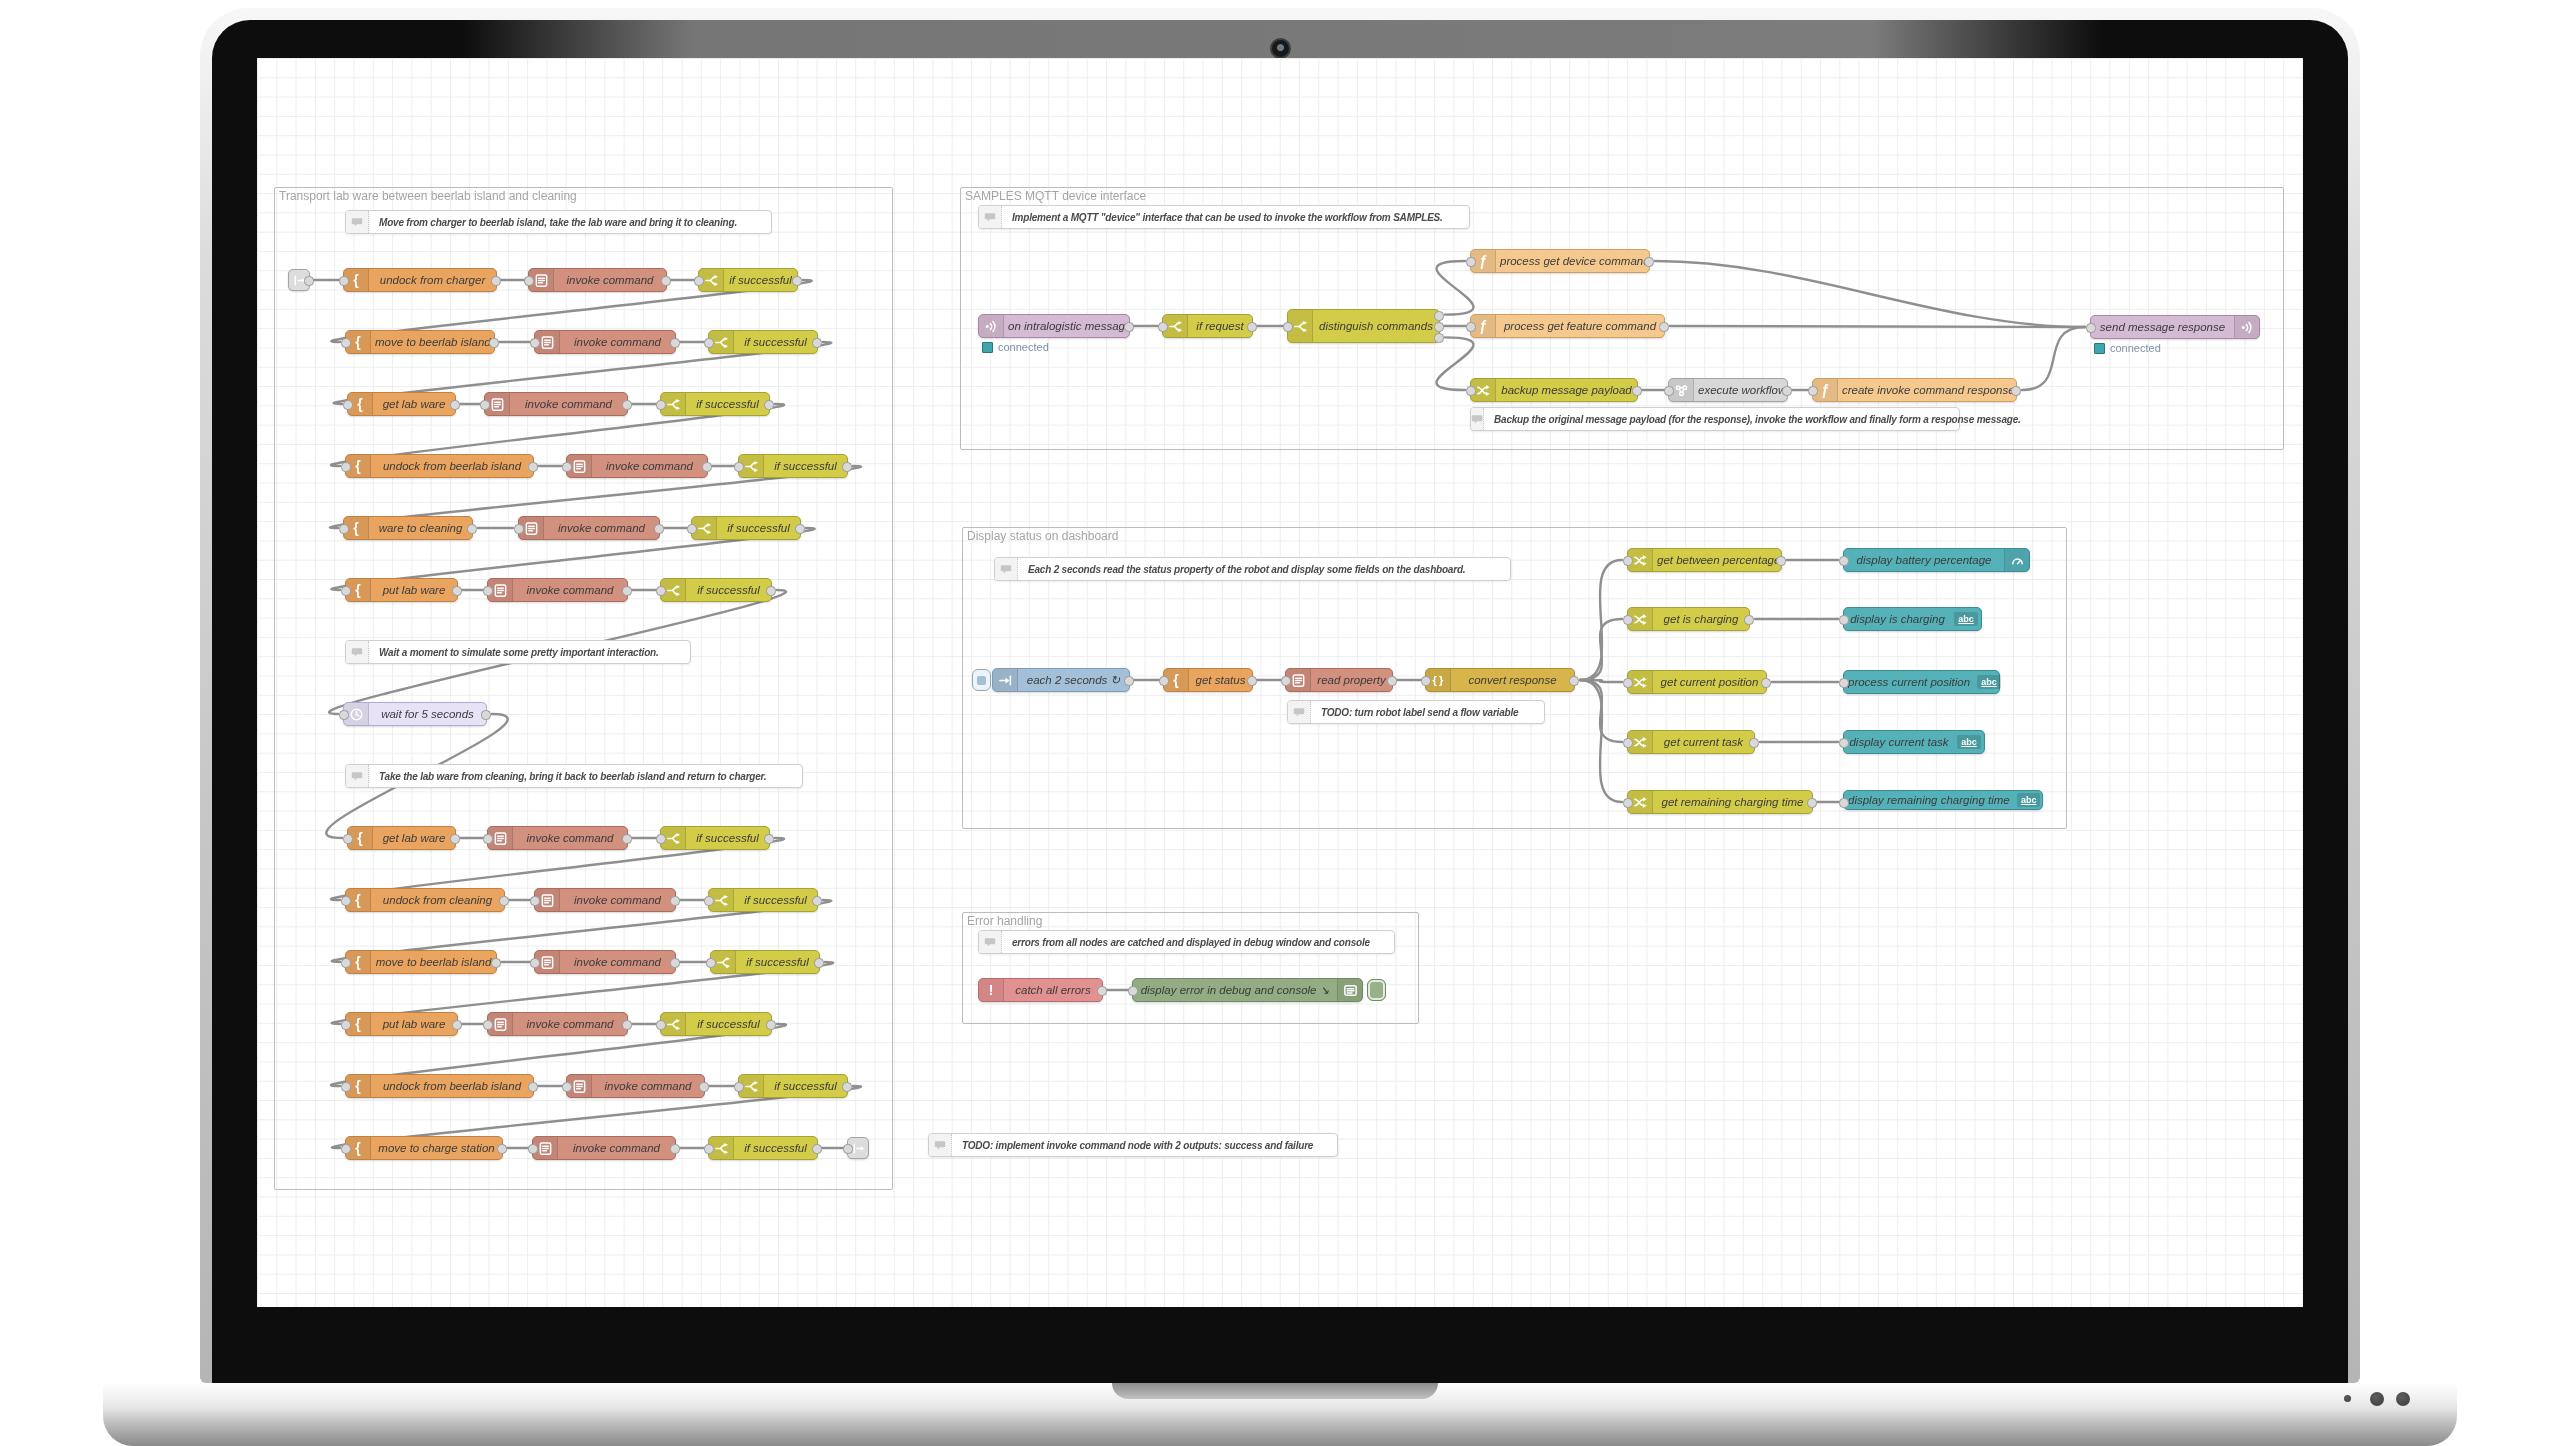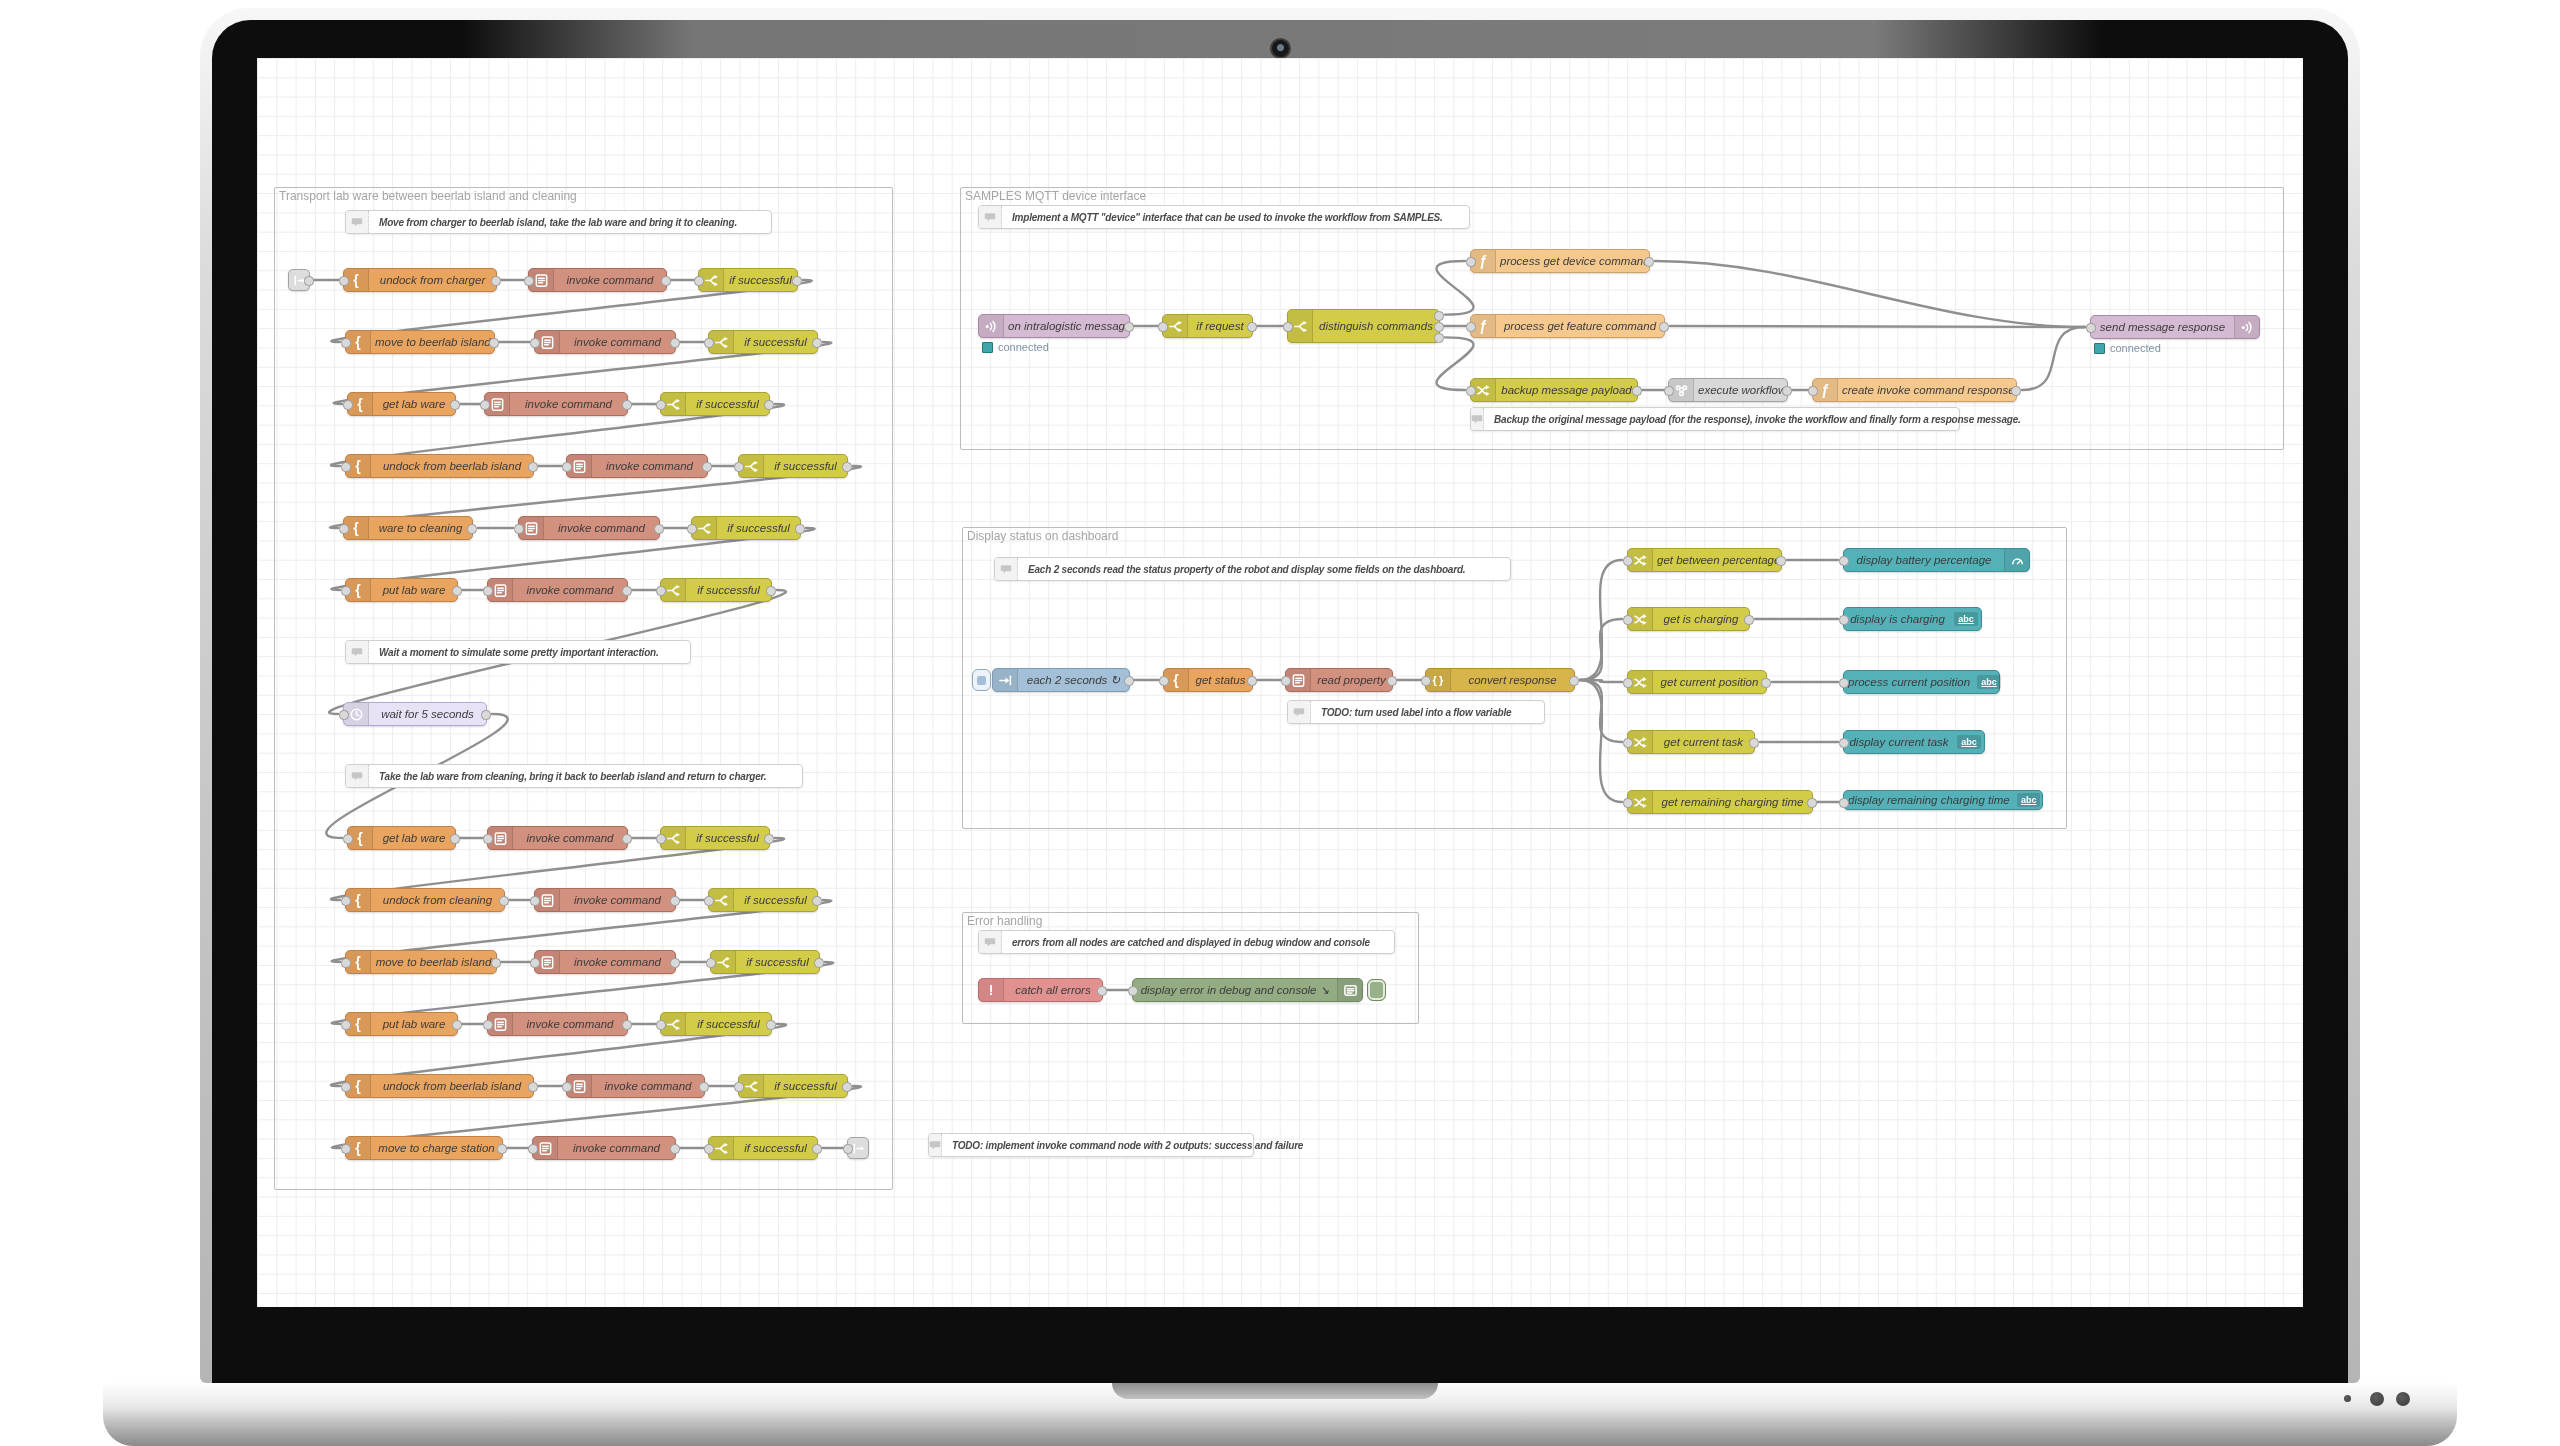--- a/index.html
+++ b/index.html
@@ -190,31 +190,31 @@
             </svg>
           </span>
           <span class="ctext">Each 2 seconds read the status property of the robot and display some fields on the dashboard.</span>
         </div>
         <div class="comment" style="left: 1030px; top: 642px; width: 258px;">
           <span class="cicon">
             <svg width="12" height="12" viewBox="0 0 16 16">
               <path d="M2.5 3h11A1.5 1.5 0 0 1 15 4.5v5A1.5 1.5 0 0 1 13.5 11H8l-3 3v-3H2.5A1.5 1.5 0 0 1 1 9.5v-5A1.5 1.5 0 0 1 2.5 3z" fill="#c6c6c6"></path>
             </svg>
           </span>
-          <span class="ctext">TODO: turn used label into a flow variable</span>
+          <span class="ctext">TODO: turn robot label send a flow variable</span>
         </div>
         <div class="comment" style="left: 721px; top: 872px; width: 417px;">
           <span class="cicon">
             <svg width="12" height="12" viewBox="0 0 16 16">
               <path d="M2.5 3h11A1.5 1.5 0 0 1 15 4.5v5A1.5 1.5 0 0 1 13.5 11H8l-3 3v-3H2.5A1.5 1.5 0 0 1 1 9.5v-5A1.5 1.5 0 0 1 2.5 3z" fill="#c6c6c6"></path>
             </svg>
           </span>
           <span class="ctext">errors from all nodes are catched and displayed in debug window and console</span>
         </div>
-        <div class="comment" style="left: 671px; top: 1075px; width: 326px; text-align: center;">
+        <div class="comment" style="left: 671px; top: 1075px; width: 410px; text-align: center;">
           <span class="cicon">
             <svg width="12" height="12" viewBox="0 0 16 16">
               <path d="M2.5 3h11A1.5 1.5 0 0 1 15 4.5v5A1.5 1.5 0 0 1 13.5 11H8l-3 3v-3H2.5A1.5 1.5 0 0 1 1 9.5v-5A1.5 1.5 0 0 1 2.5 3z" fill="#c6c6c6"></path>
             </svg>
           </span>
           <span class="ctext">TODO: implement invoke command node with 2 outputs: success and failure</span>
         </div>
         <div class="node" style="left: 31px; top: 211px; width: 22px; height: 22px; background: rgb(221, 221, 221); border-color: rgb(163, 163, 163);">
           <span class="nlabel" style="padding:0">
             <svg width="15" height="15" viewBox="0 0 16 16">

